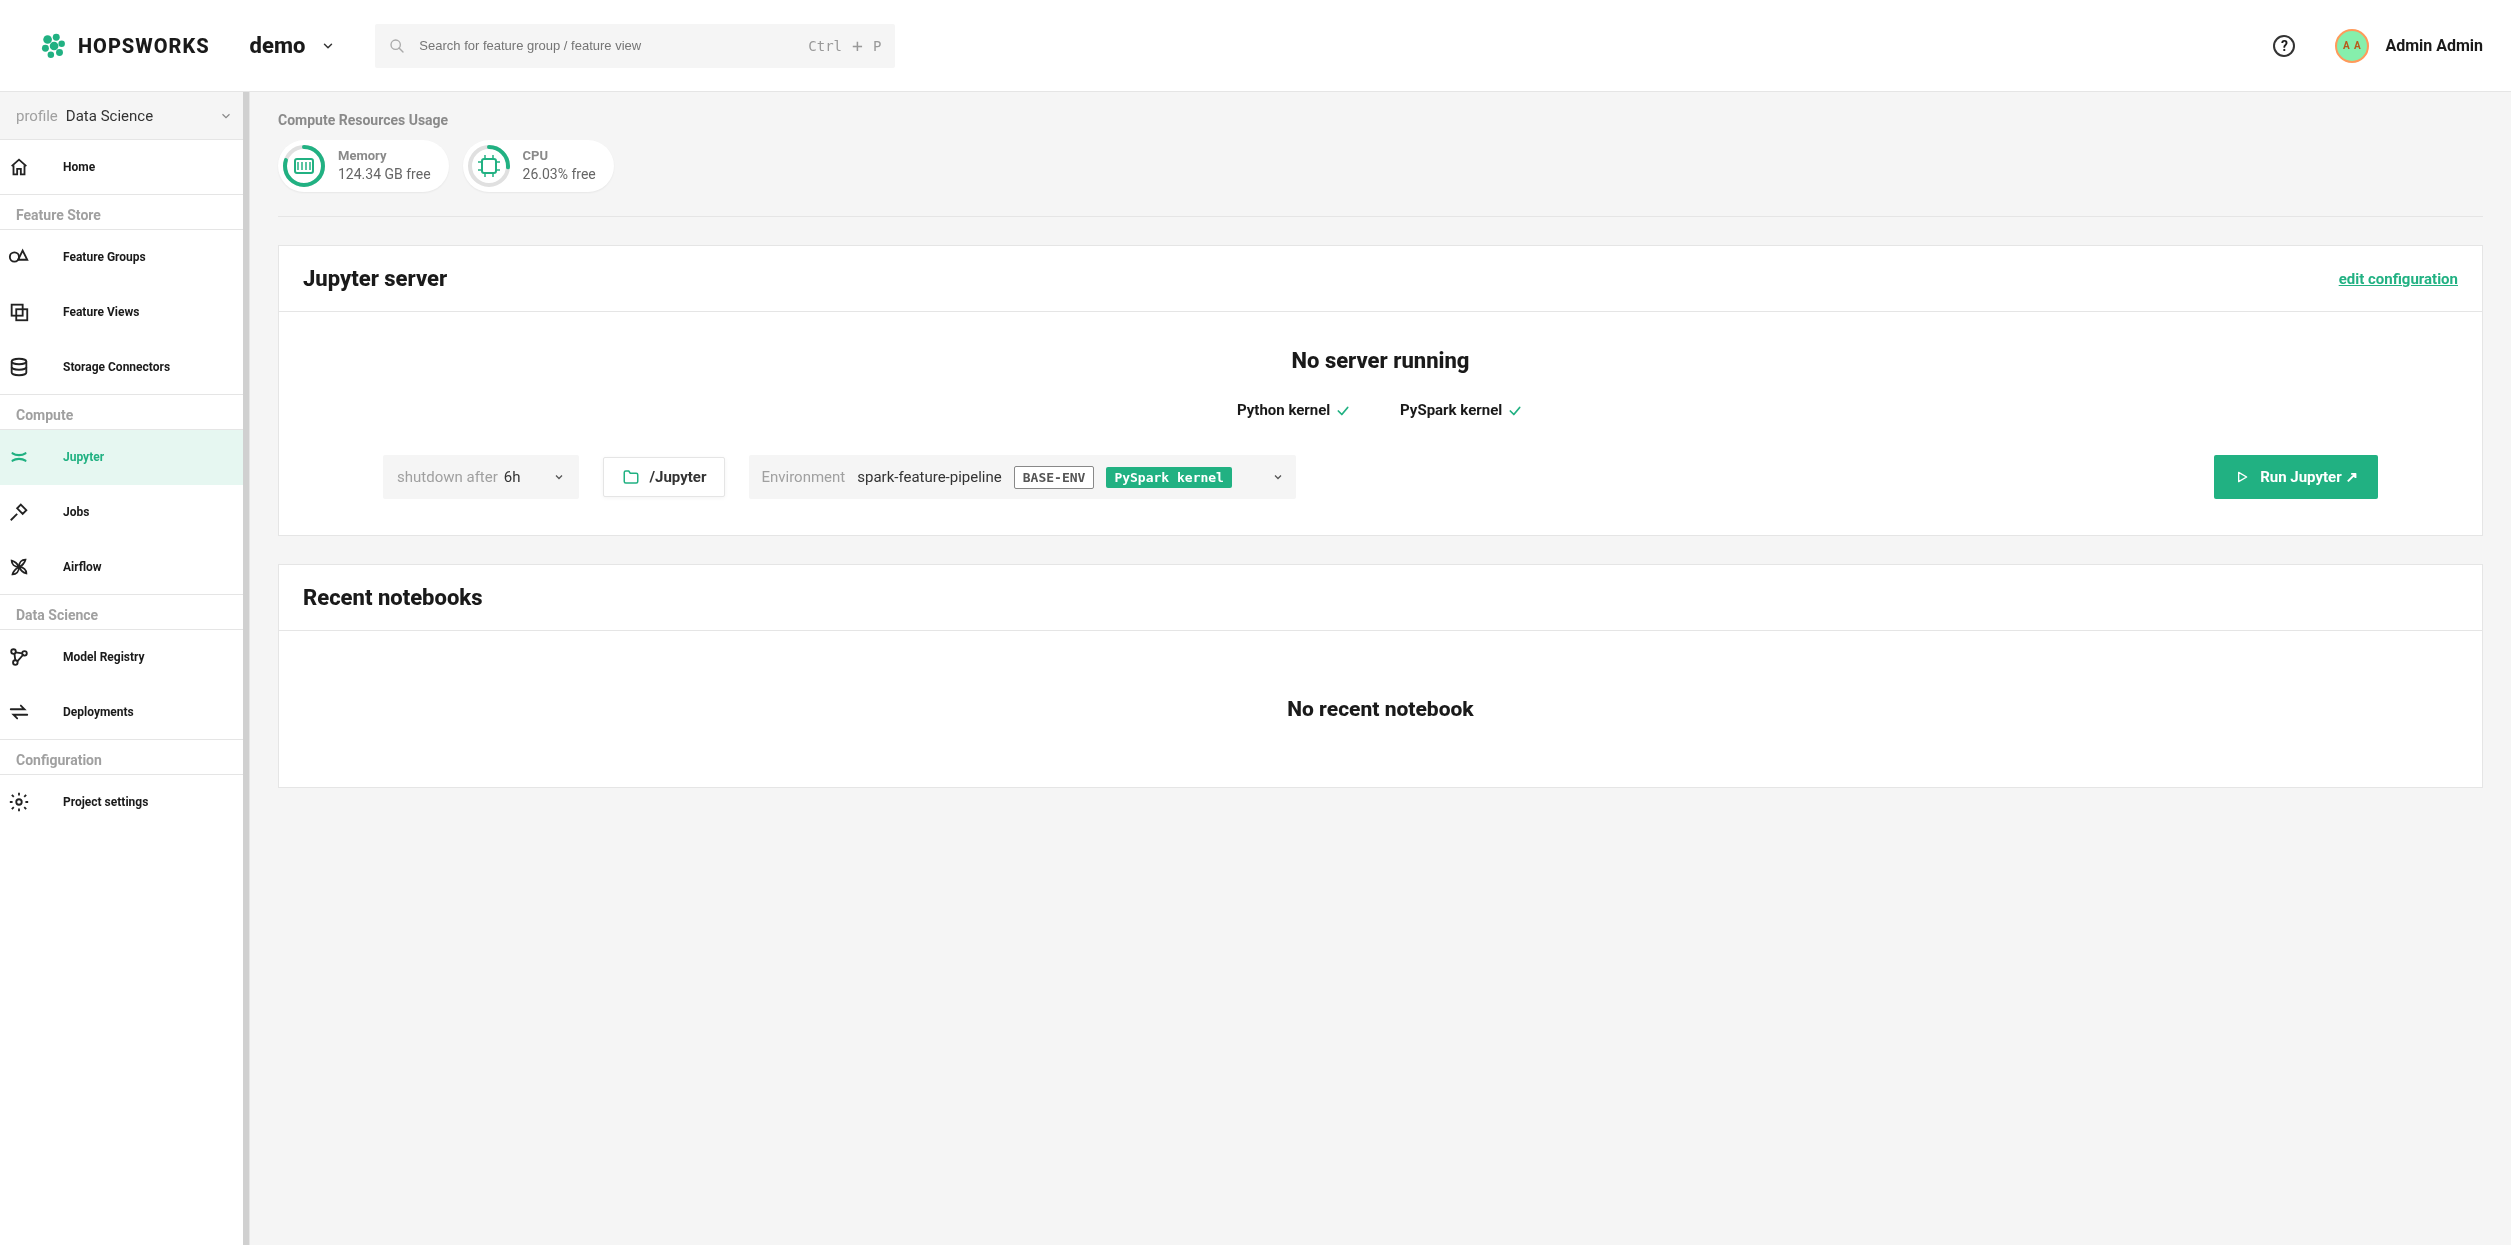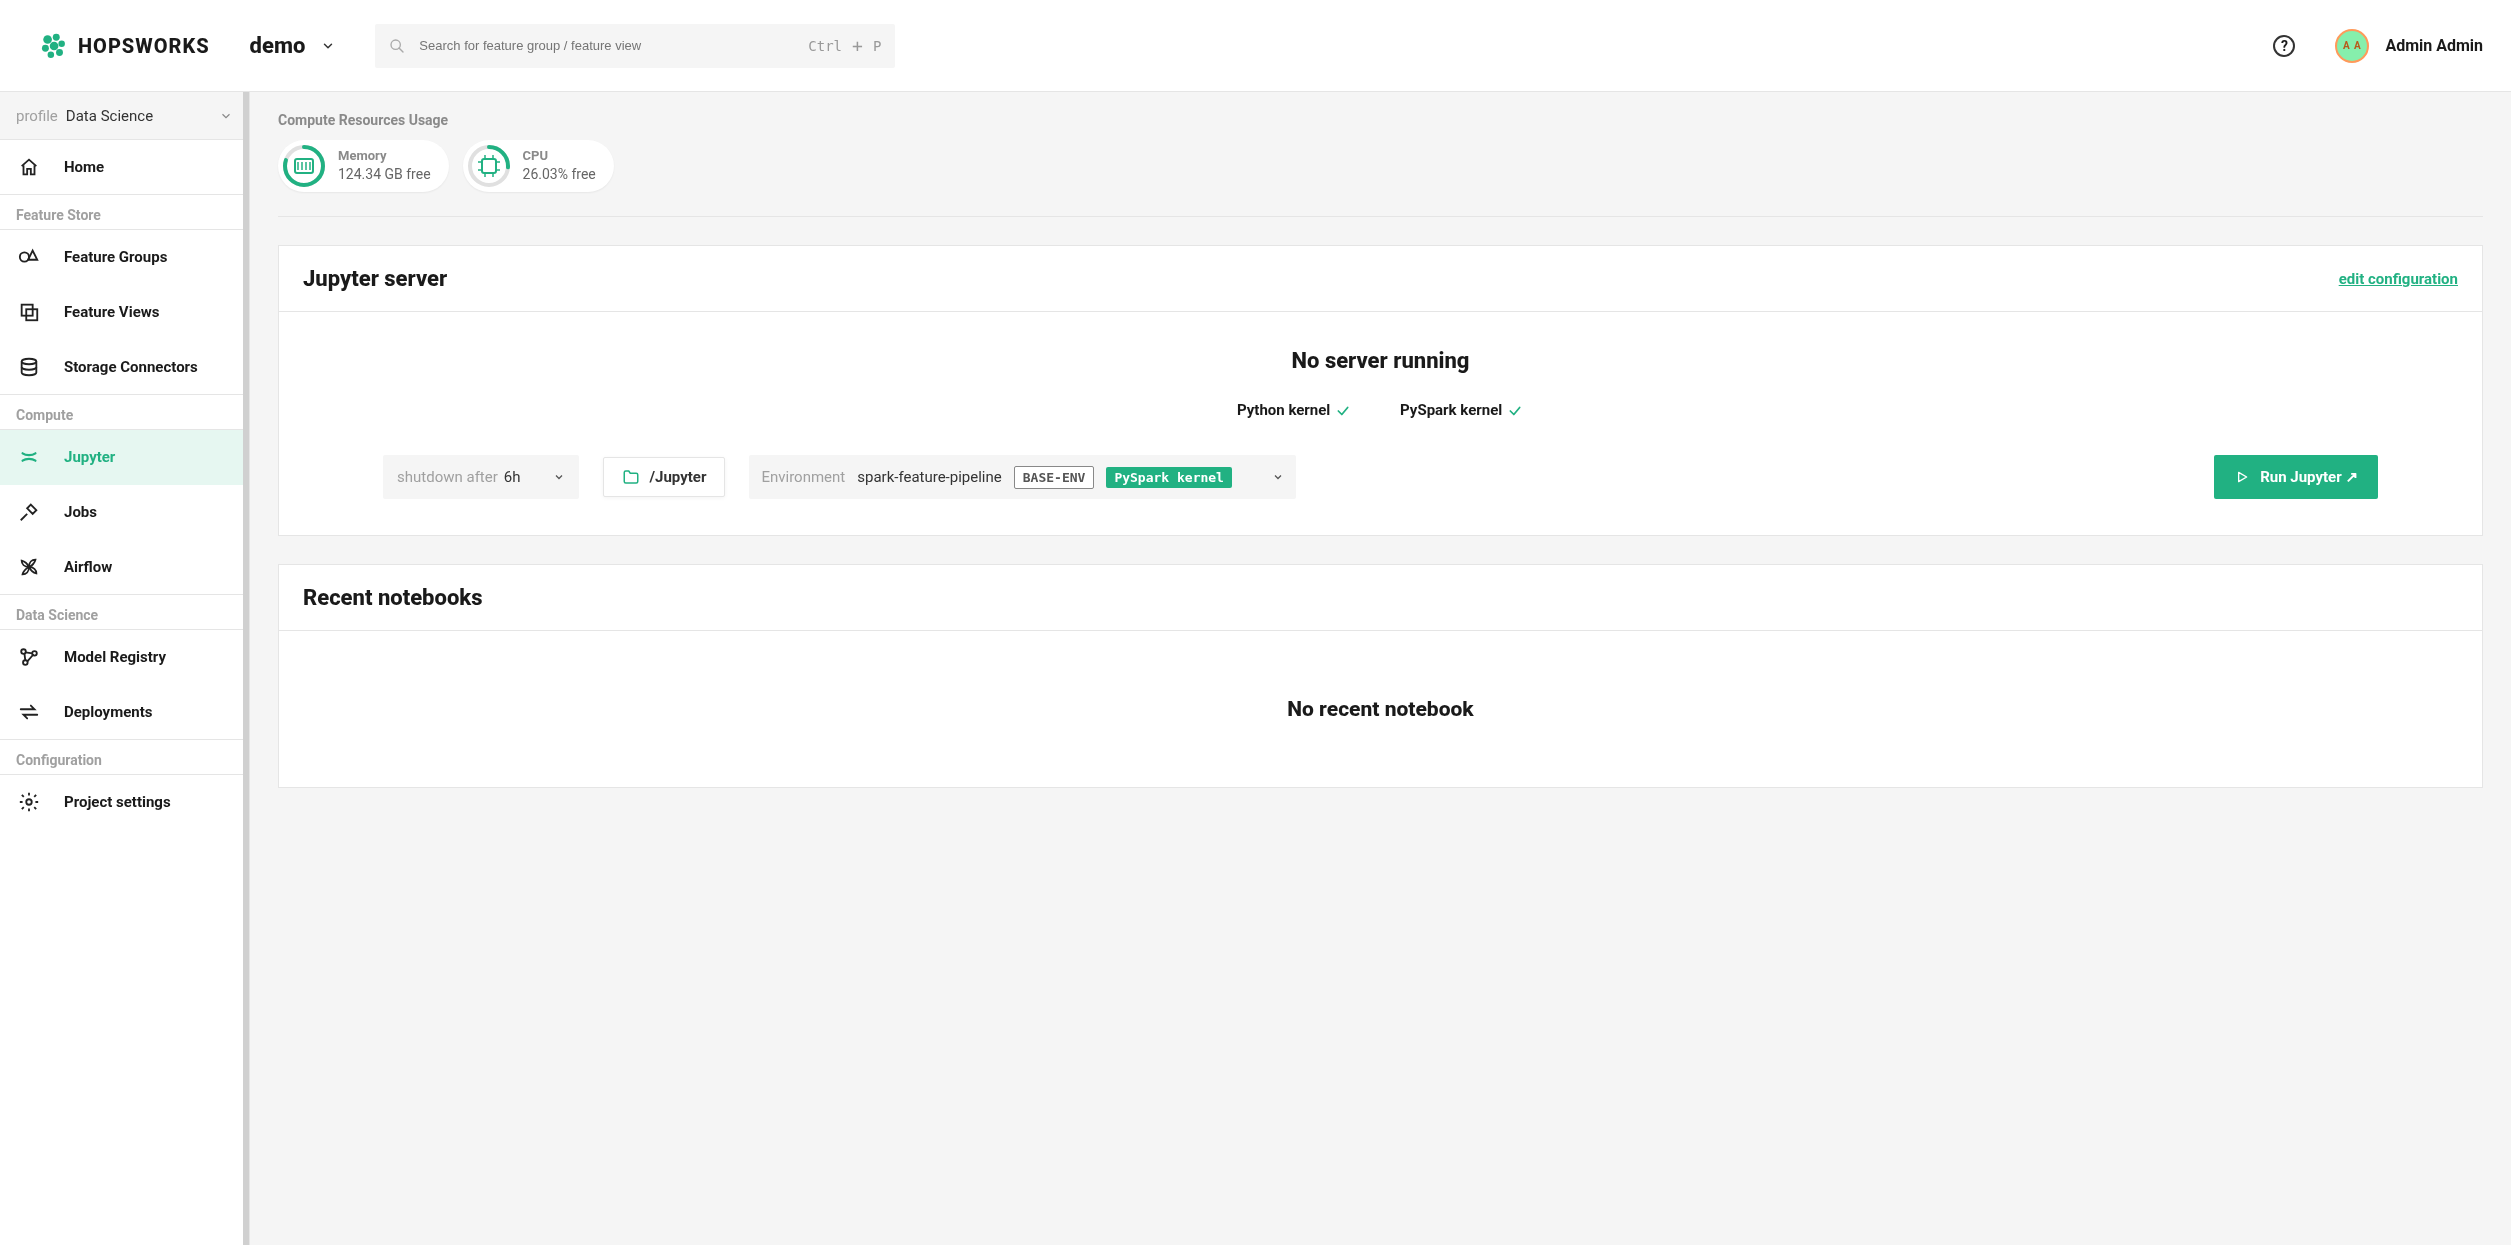--- a/index.html
+++ b/index.html
@@ -59,21 +59,21 @@
   .layout { display: flex; height: calc(100vh - 72px); }
   .sidebar { width: 250px; border-right: 1px solid var(--border); overflow-y: auto; background: #fff; position: relative; }
   .sidebar::after { content: ""; position: absolute; right: 0; top: 0; bottom: 0; width: 6px; background: #d0d0d0; }
   .main { flex: 1; overflow-y: auto; background: var(--bg-page); }
 
   .profile-row { height: 48px; display: flex; align-items: center; padding: 0 16px; background: #f5f5f5; border-bottom: 1px solid var(--border); cursor: pointer; gap: 8px; font-size: 15px; }
   .profile-row .lbl { color: var(--text-light); }
   .profile-row .val { color: #333; }
   .profile-row .chev { margin-left: auto; color: #888; }
 
-  .nav-item { height: 55px; display: flex; align-items: center; gap: 24px; padding: 0 18px; font-weight: 700; font-size: 15px; cursor: pointer; border-bottom: 1px solid transparent; }
+  .nav-item { height: 55px; display: flex; align-items: center; gap: 33px; padding: 0 8px; font-weight: 700; font-size: 12px; cursor: pointer; border-bottom: 1px solid transparent; }
   .nav-item .icon { width: 22px; display: flex; justify-content: center; }
   .nav-item.active { background: var(--green-light); color: var(--green); }
   .nav-section { padding: 12px 16px 6px; border-bottom: 1px solid var(--border); font-weight: 700; color: var(--text-light); font-size: 14px; }
   .nav-group-end { border-bottom: 1px solid var(--border); }
 
   
   .usage-bar { padding: 20px 28px 24px; }
   .usage-title { font-size: 14px; font-weight: 700; color: var(--text-gray); margin-bottom: 12px; }
   .usage-pills { display: flex; gap: 14px; }
   .pill { display: flex; align-items: center; background: #fff; border-radius: 30px; padding: 4px 18px 4px 4px; gap: 12px; box-shadow: 0 1px 2px rgba(0,0,0,.06); }

